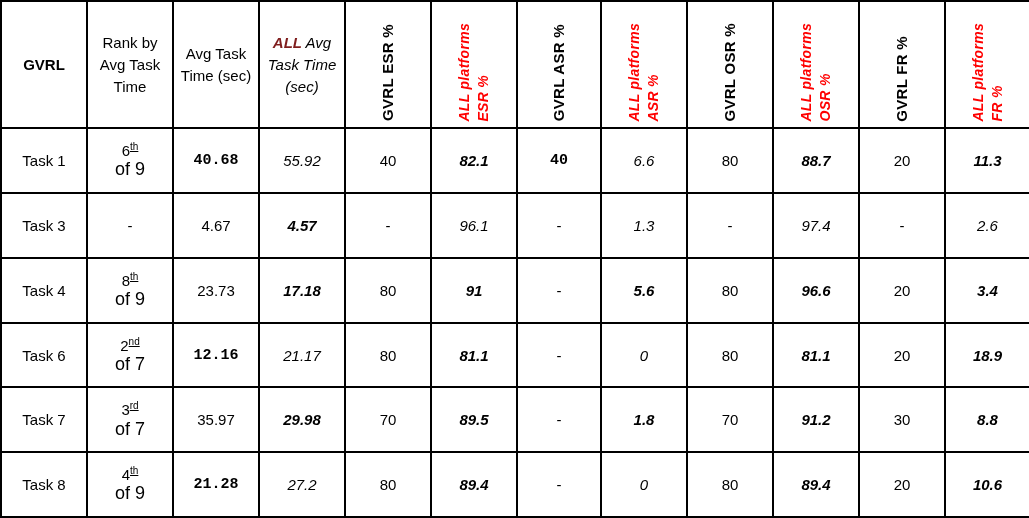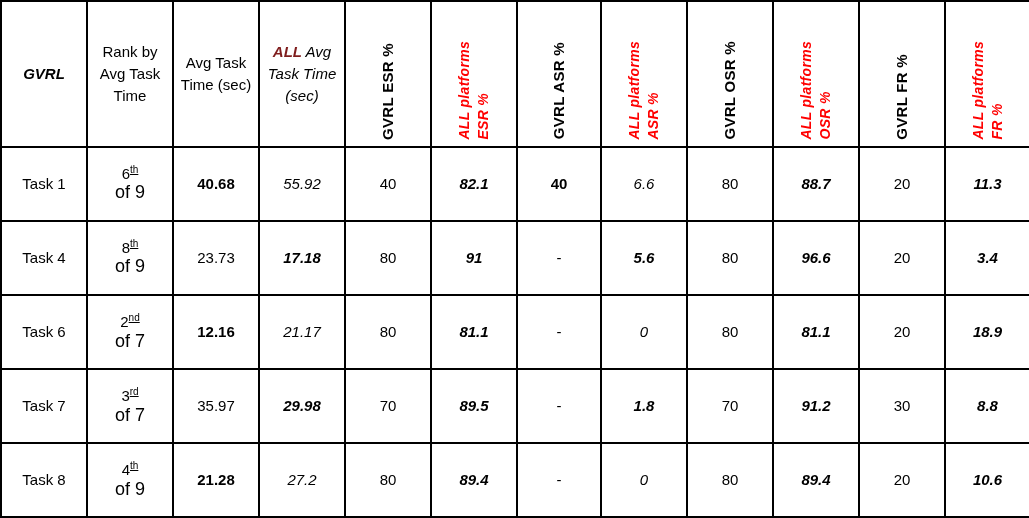--- a/index.html
+++ b/index.html
@@ -46,21 +46,20 @@
   col.c11 { width: 85px; }
 
   
   tr.header-row { height: 112px; }
   td.corner-cell {
     background: #000000;
     color: #ffffff;
     font-weight: bold;
     font-size: 18px;
     border-color: #000000;
-    font-style: italic;
   }
   td.head-text {
     text-align: left;
     vertical-align: top;
     font-size: 14.5px;
     line-height: 1.45;
     padding: 6px 5px 0 6px;
   }
   td.head-text.italic-head {
     font-style: italic;
@@ -117,21 +116,21 @@
     display: block;
     line-height: 1.15;
     font-size: 15px;
   }
   .rank-box .ord { font-size: 15px; }
   .rank-box .ord sup { font-size: 10px; vertical-align: super; text-decoration: underline; }
   .rank-box .of { display: block; font-size: 18px; }
   td.rank-cell.bold .rank-box { font-weight: bold; }
 
   
-  .b { font-weight: bold; }
+  .b { font-weight: bold; font-family: Liberation Mono, monospace; }
   .i { font-style: italic; }
   .bi { font-weight: bold; font-style: italic; margin-top: 43px; }
 
   
   td.fill-lightgreen { background: #E2EFDA; }
   td.fill-midgreen   { background: #A9D08E; }
   td.fill-peach      { background: #F8CBAD; }
   td.fill-grey       { background: #A6A6A6; }
   td.fill-white      { background: #ffffff; }
 </style>
@@ -240,20 +239,36 @@
         <td class="fill-lightgreen">40</td>
         <td class="fill-white bi">82.1</td>
         <td class="fill-lightgreen b">40</td>
         <td class="fill-white i">6.6</td>
         <td class="fill-midgreen">80</td>
         <td class="fill-white bi">88.7</td>
         <td class="fill-peach">20</td>
         <td class="fill-white bi">11.3</td>
       </tr>
       <tr class="data-row">
+        <td class="task-label">Task 3</td>
+        <td class="rank-cell">
+          <span class="rank-box">-</span>
+        </td>
+        <td>4.67</td>
+        <td class="bi">4.57</td>
+        <td class="fill-lightgreen">-</td>
+        <td class="fill-white i">96.1</td>
+        <td class="fill-lightgreen">-</td>
+        <td class="fill-white i">1.3</td>
+        <td class="fill-midgreen">-</td>
+        <td class="fill-white i">97.4</td>
+        <td class="fill-peach">-</td>
+        <td class="fill-white i">2.6</td>
+      </tr>
+      <tr class="data-row">
         <td class="task-label">Task 4</td>
         <td class="rank-cell">
           <span class="rank-box"><span class="ord">8<sup>th</sup></span><span class="of">of 9</span></span>
         </td>
         <td>23.73</td>
         <td class="bi">17.18</td>
         <td class="fill-lightgreen">80</td>
         <td class="fill-white bi">91</td>
         <td class="fill-lightgreen">-</td>
         <td class="fill-white bi">5.6</td>

